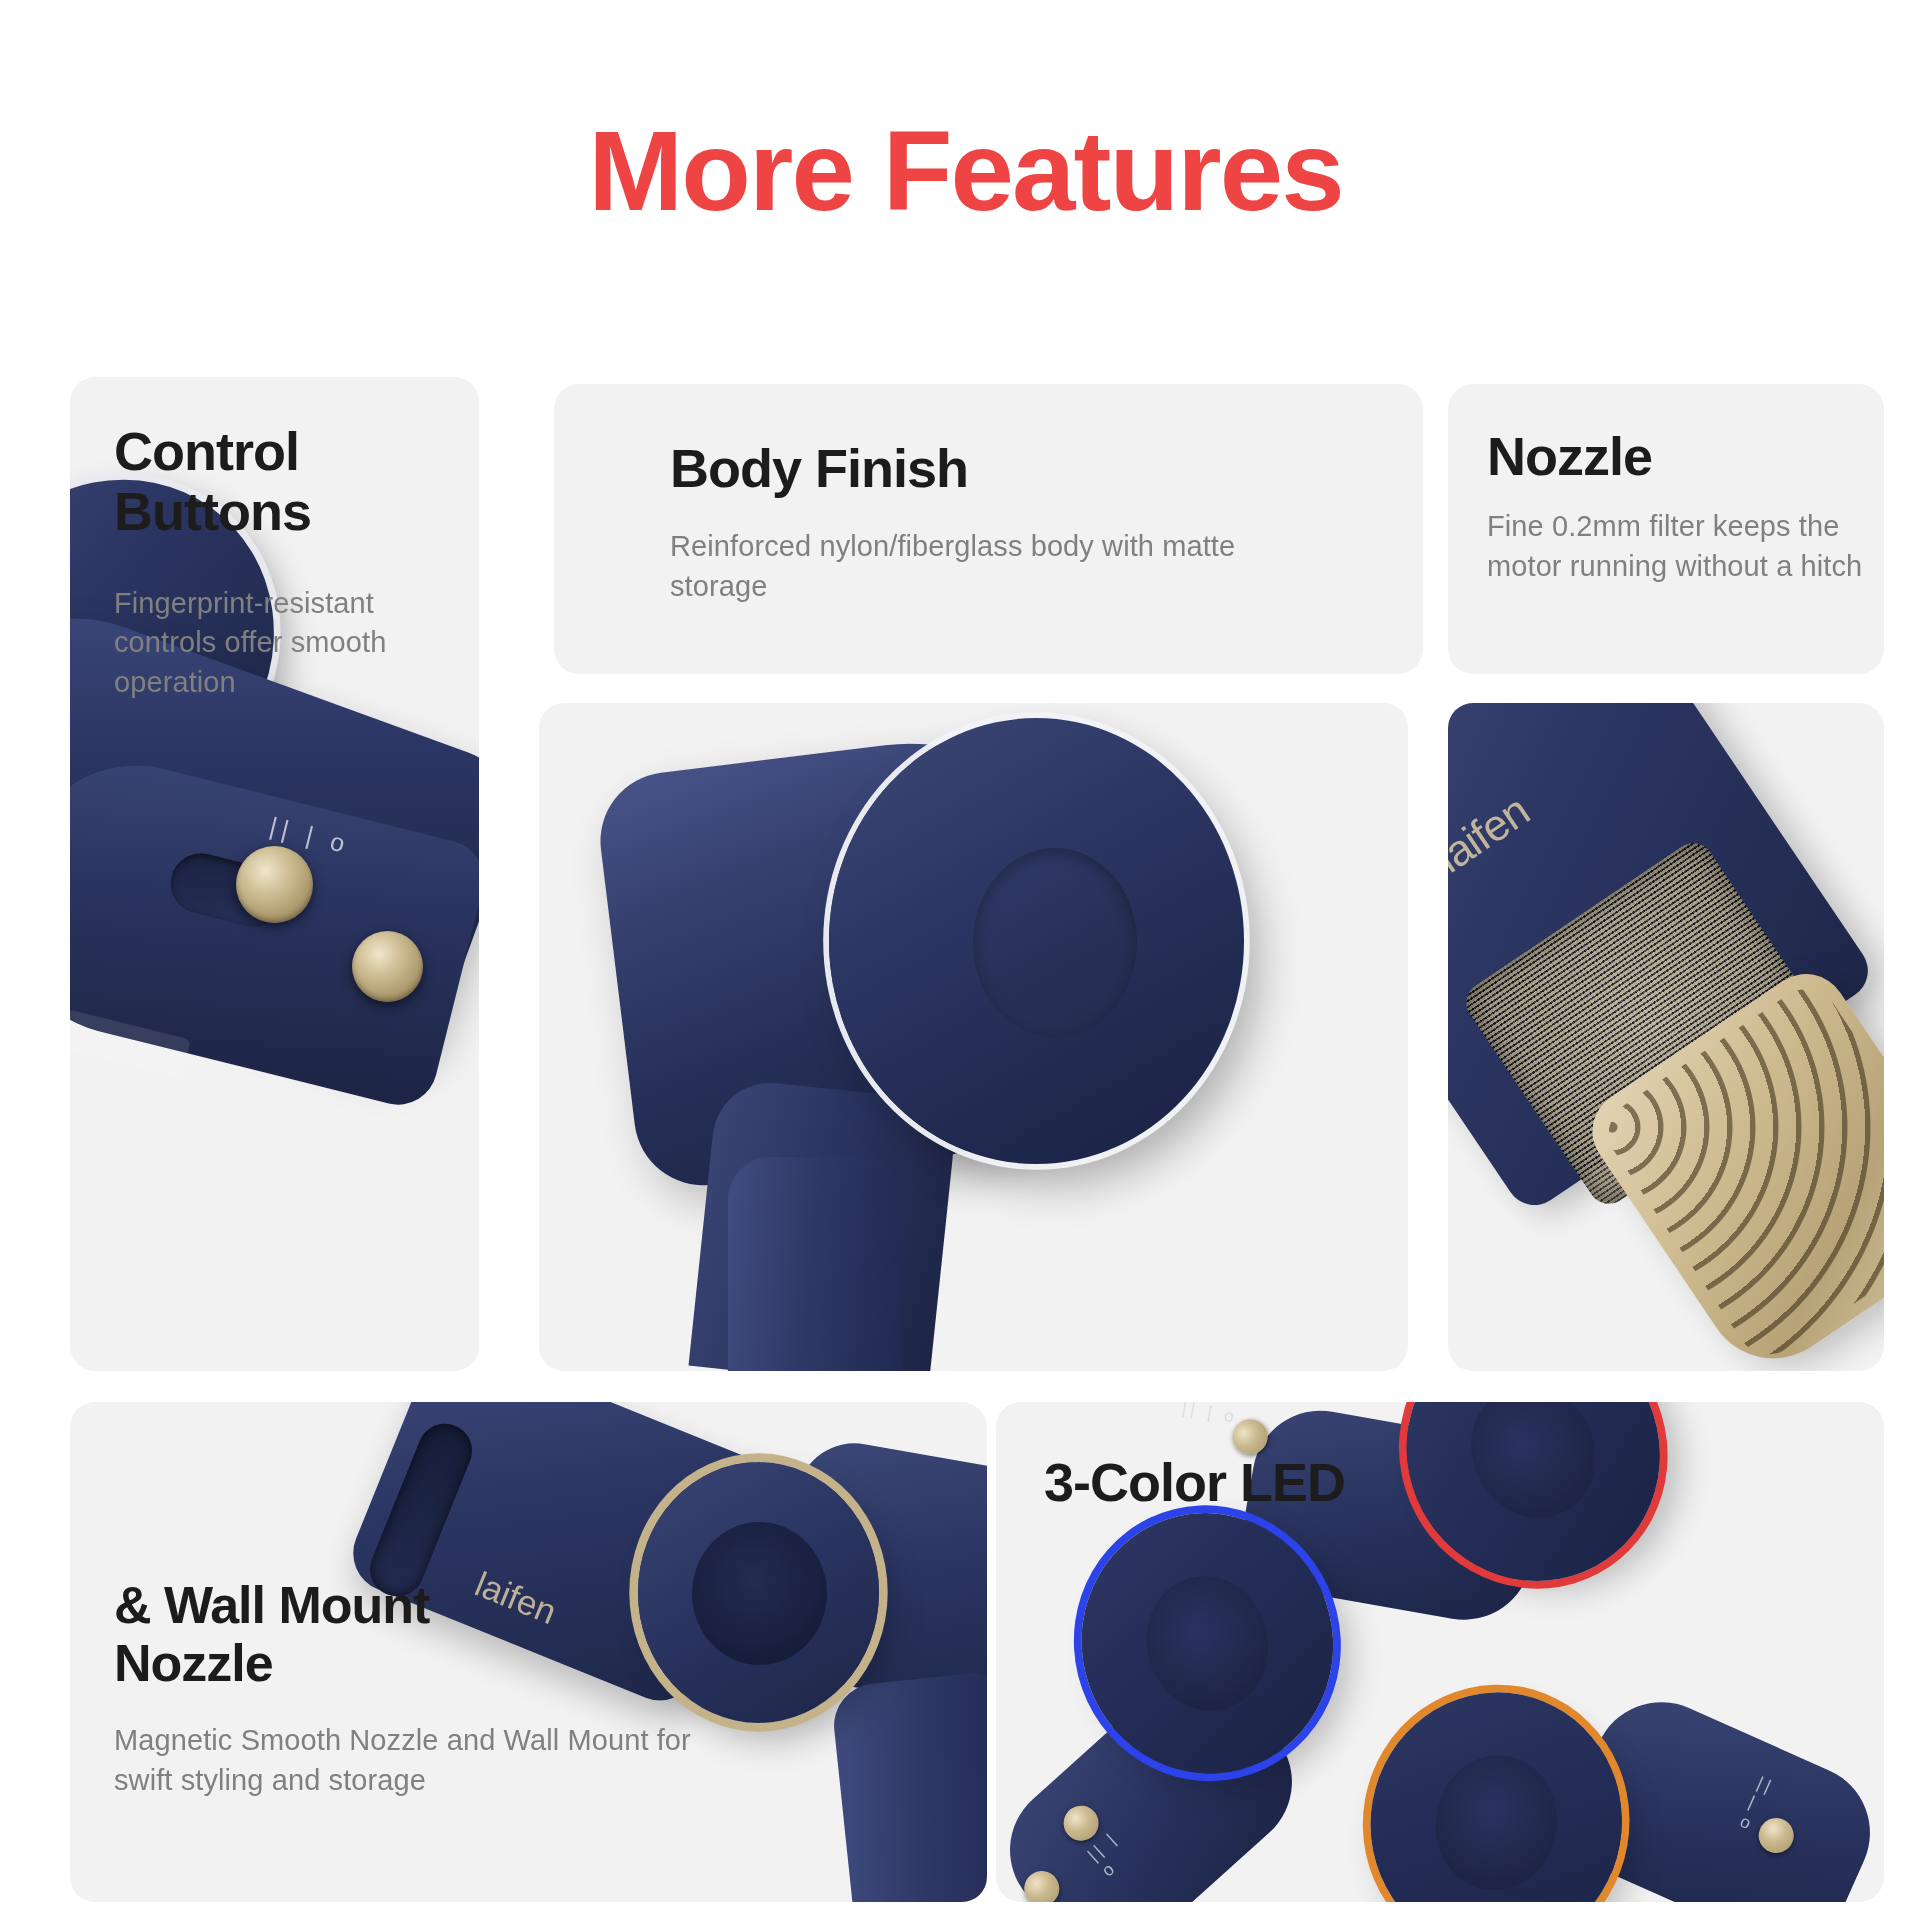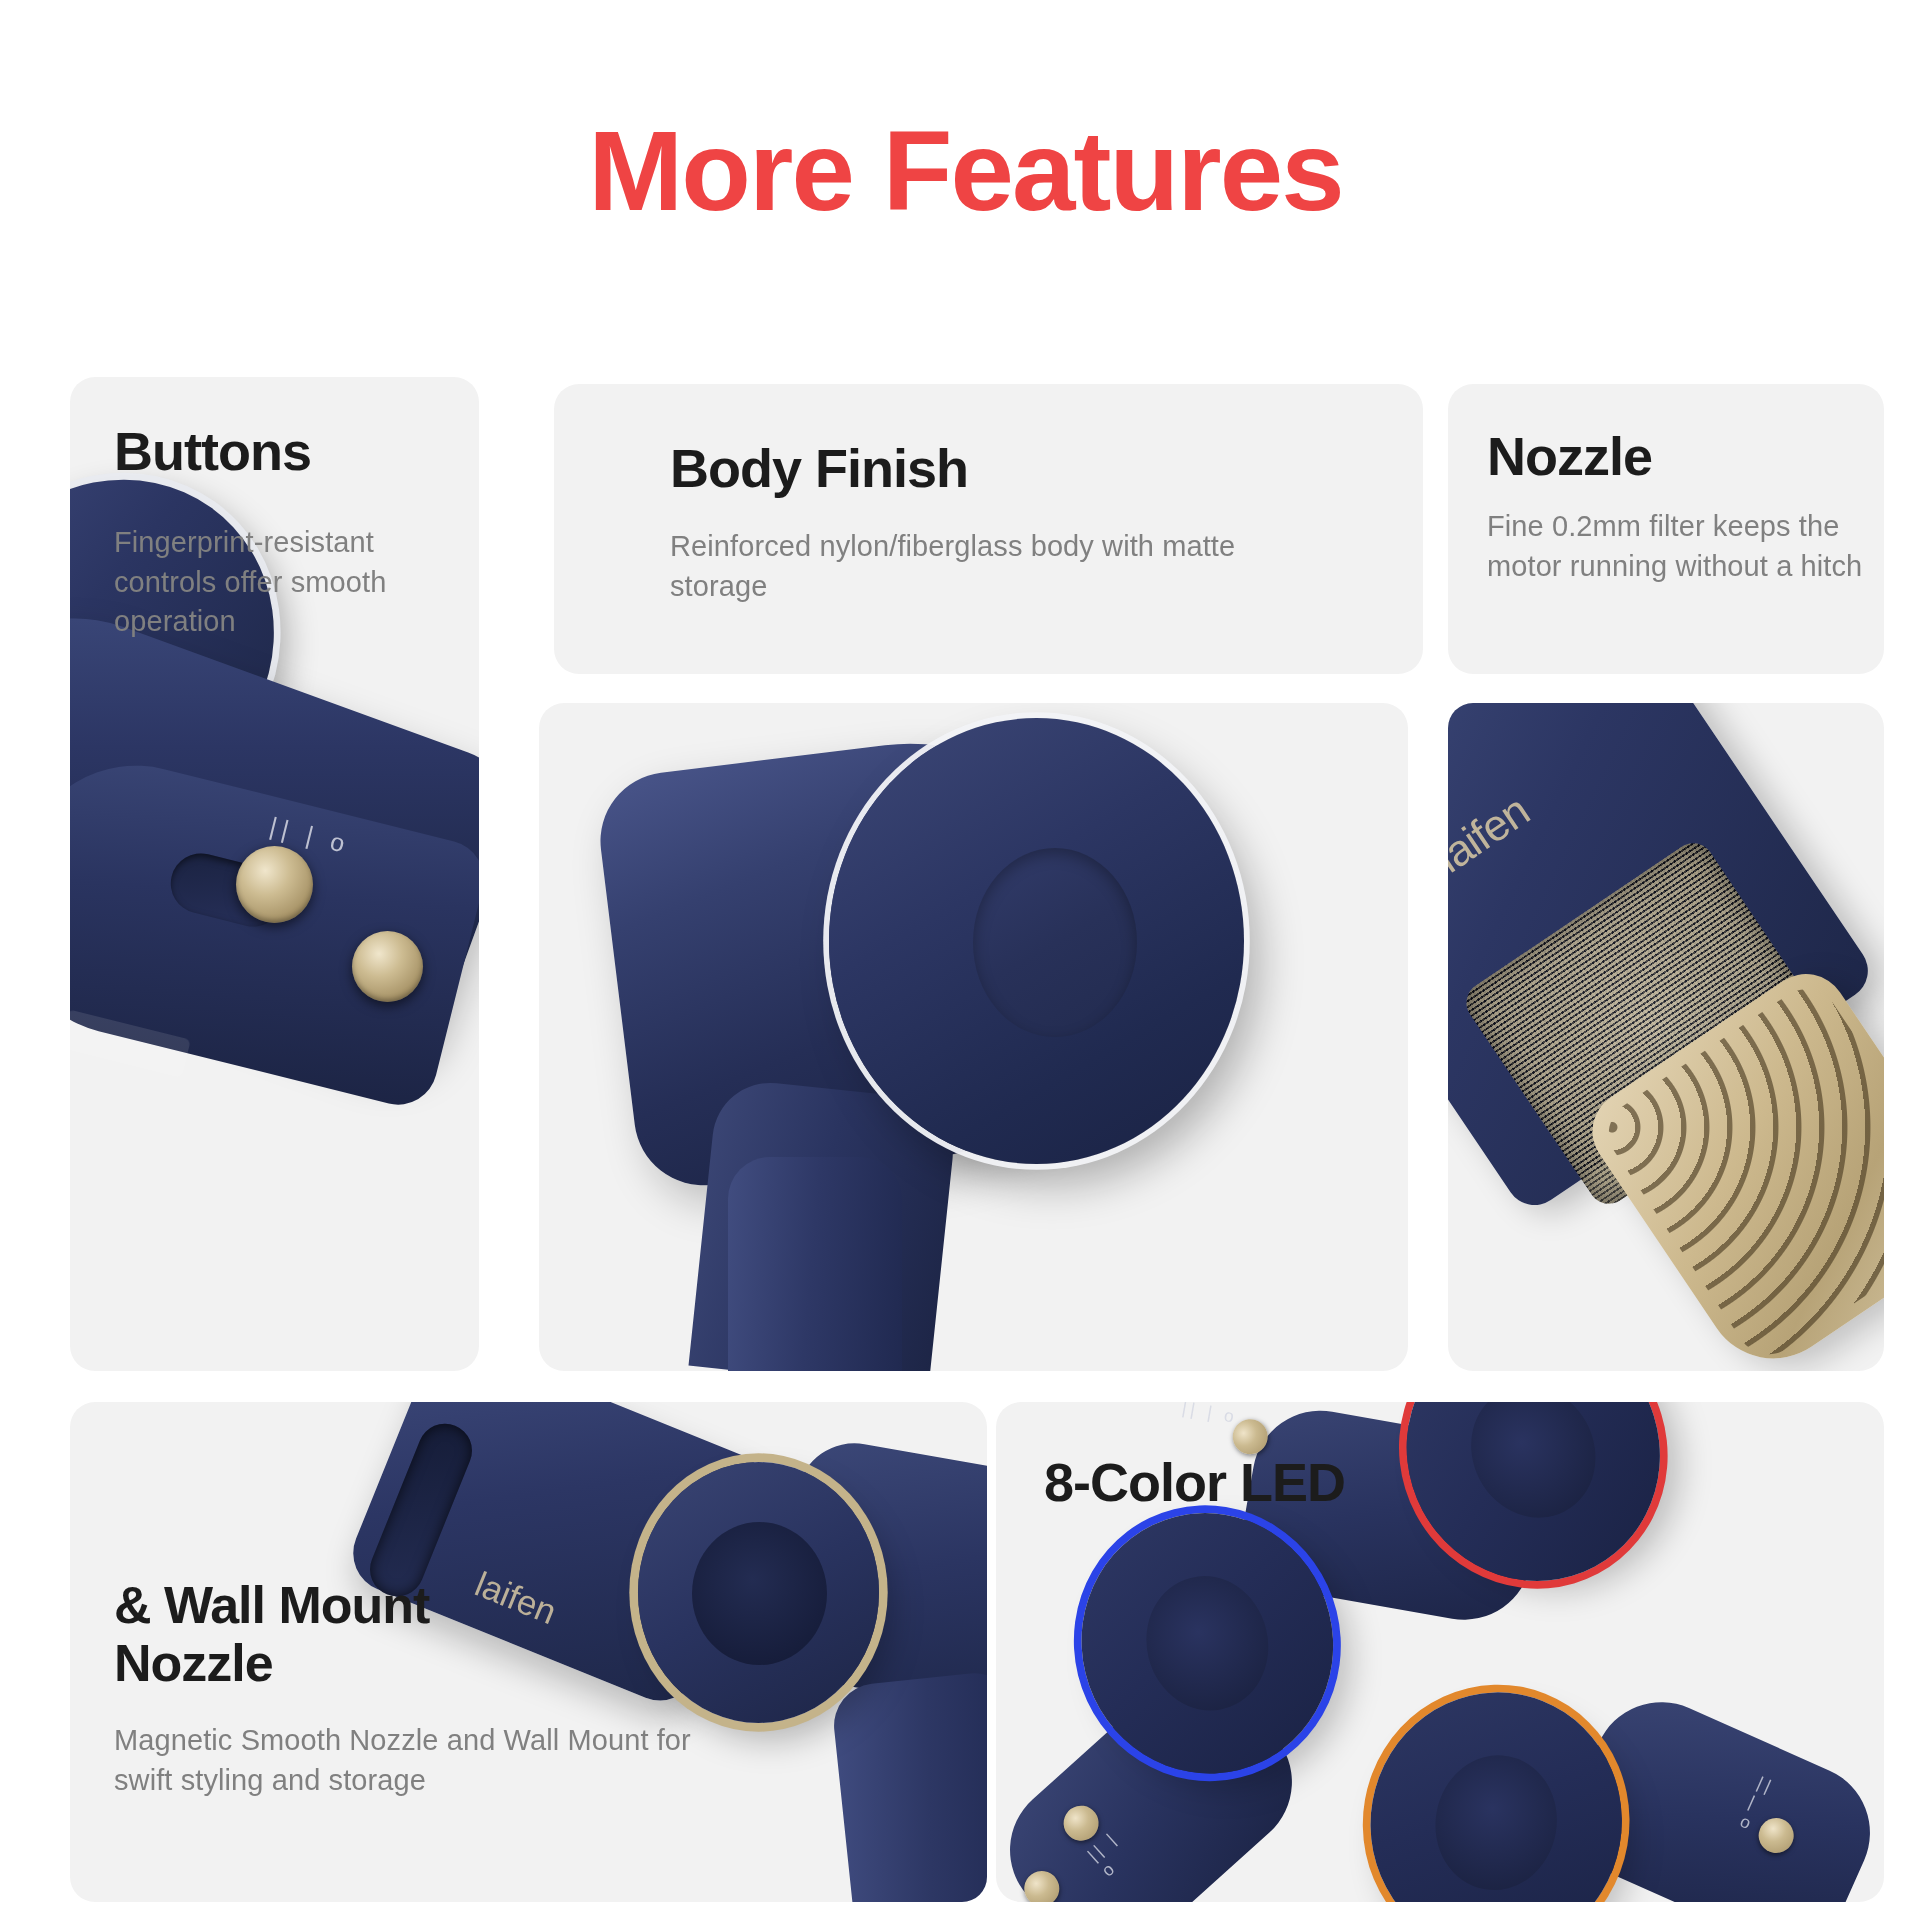--- a/index.html
+++ b/index.html
@@ -289,20 +289,21 @@
       <div class="cb-body"></div>
       <div class="cb-handle"></div>
       <div class="cb-slot"></div>
       <div class="cb-marks">|| | o</div>
       <div class="cb-btn" id="cb-btn1"></div>
       <div class="cb-btn" id="cb-btn2"></div>
       <div class="cb-label"></div>
     </div>
     <div class="txt">
       <div class="h-title">
+        <div>Control</div>
         <div>Buttons</div>
       </div>
       <div class="h-desc">Fingerprint-resistant controls offer smooth operation</div>
     </div>
   </div>
 
   <div class="card" id="card-body-text">
     <div class="txt">
       <div class="h-title">Body Finish</div>
       <div class="h-desc">Reinforced nylon/fiberglass body with matte storage</div>
@@ -376,18 +377,18 @@
 
       <div class="led-unit" id="led3">
         <div class="led-arm"></div>
         <div class="led-btn"></div>
         <div class="led-mark">|| | o</div>
         <div class="led-cone" style="box-shadow: rgb(226, 136, 44) 0px 0px 0px 7.7px, rgba(0, 0, 0, 0.22) 13.5px 17.4px 33px;"></div>
       </div>
 
     </div>
     <div class="txt">
-      <div class="h-title">8-Color LED</div>
+      <div class="h-title">3-Color LED</div>
     </div>
   </div>
 
 </div>
 
 
 </body></html>

